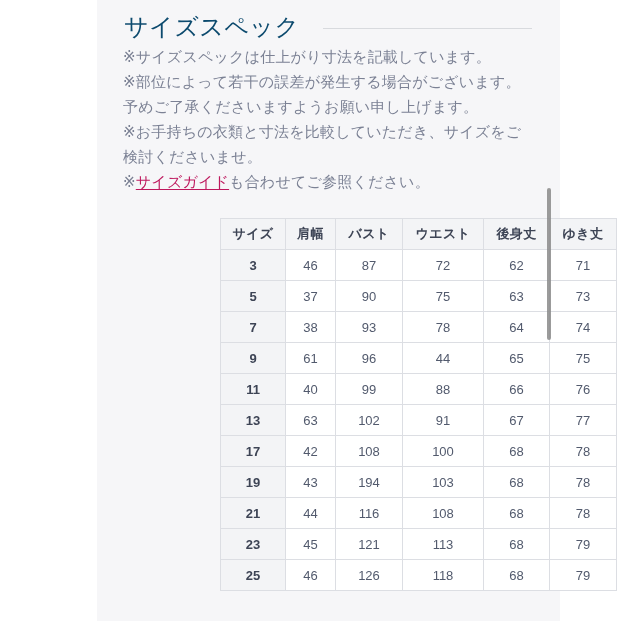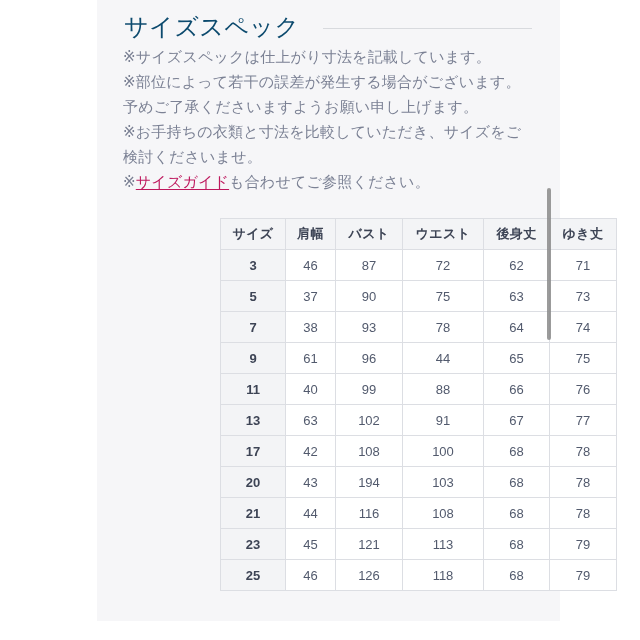--- a/index.html
+++ b/index.html
@@ -234,21 +234,21 @@
             </tr>
             <tr>
               <th class="size-cell">17</th>
               <td>42</td>
               <td>108</td>
               <td>100</td>
               <td>68</td>
               <td>78</td>
             </tr>
             <tr>
-              <th class="size-cell">20</th>
+              <th class="size-cell">19</th>
               <td>43</td>
               <td>194</td>
               <td>103</td>
               <td>68</td>
               <td>78</td>
             </tr>
             <tr>
               <th class="size-cell">21</th>
               <td>44</td>
               <td>116</td>

